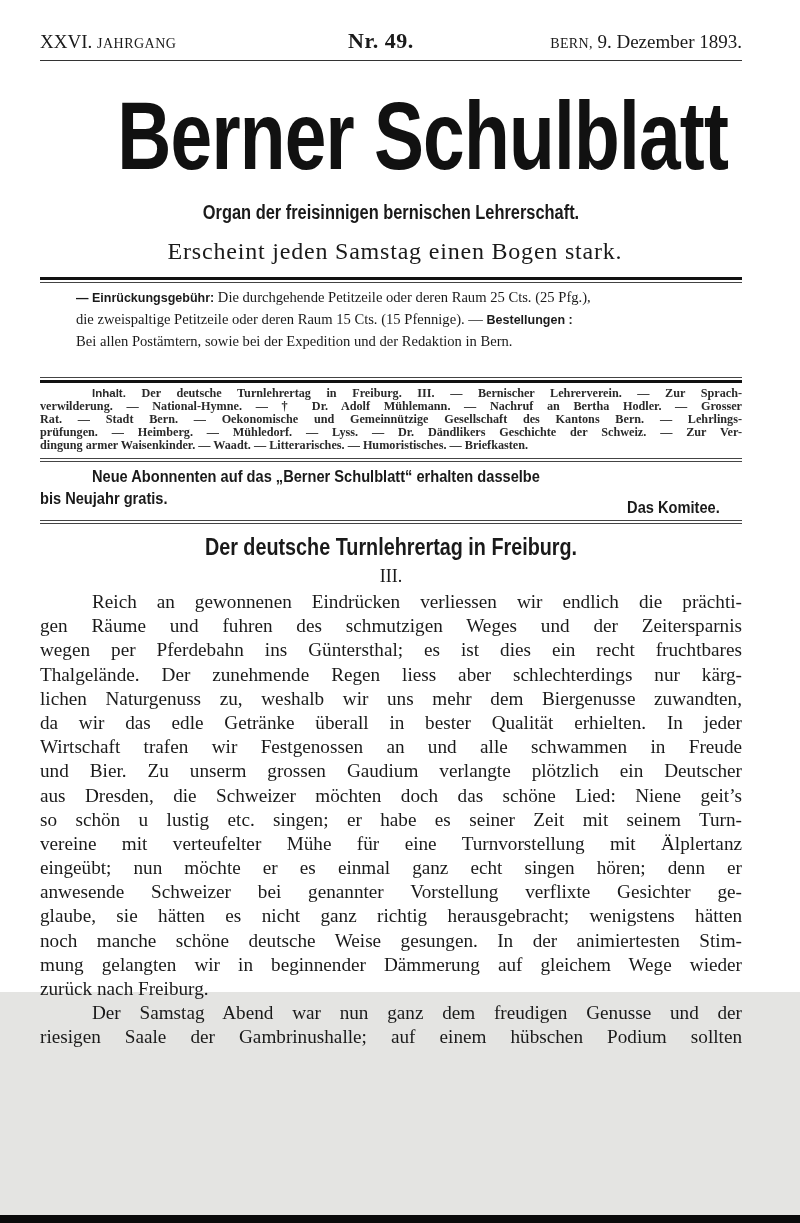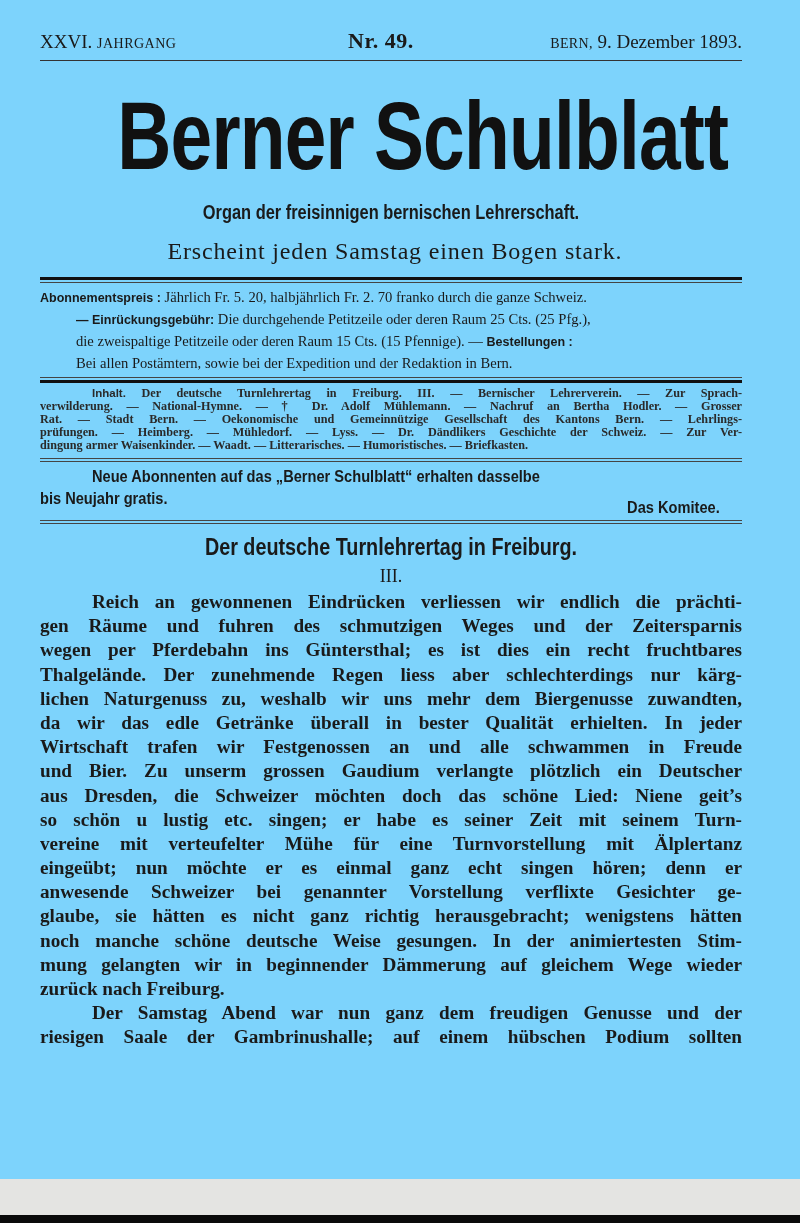--- a/index.html
+++ b/index.html
@@ -3,21 +3,21 @@
   <meta charset="utf-8">
   <style>
     html, body { margin: 0; padding: 0; }
     body {
       width: 800px; height: 1223px; overflow: hidden;
       background: #e4e4e2;
       color: #1a1a1a;
       font-family: "Liberation Serif", "DejaVu Serif", serif;
       position: relative;
     }
-    .page { position: absolute; left: 0; top: 0; width: 800px; height: 1179px; background: #7dd3fc; }
+    .page { position: absolute; left: 0; top: 0; width: 800px; height: 992px; background: #ffffff; }
     .bottom-bar { position: absolute; left: 0; top: 1215px; width: 800px; height: 8px; background: #0a0a0a; }
 
     .masthead-line {
       position: absolute; left: 40px; top: 30px; width: 702px; height: 24px;
       font-size: 19px; line-height: 24px;
     }
     .masthead-line .vol { position: absolute; left: 0; top: 0; }
     .masthead-line .vol .sc { font-size: 14px; letter-spacing: 0.5px; }
     .masthead-line .num { position: absolute; left: 308px; top: -1px; font-weight: bold; font-size: 22px; letter-spacing: 0.5px; }
     .masthead-line .date { position: absolute; right: 0; top: 0; }
@@ -73,21 +73,21 @@
       position: absolute; left: 40px; top: 534px; width: 702px; text-align: center;
       font-family: "Liberation Sans", sans-serif; font-weight: bold; font-size: 23px;
       transform: scaleX(0.86); transform-origin: center top; white-space: nowrap;
     }
     .article-part {
       position: absolute; left: 40px; top: 566px; width: 702px; text-align: center;
       font-size: 18px;
     }
     .body {
       position: absolute; left: 40px; top: 590px; width: 702px;
-      font-size: 19.2px; line-height: 24.2px; font-weight: bold;
+      font-size: 19.2px; line-height: 24.2px;
     }
     .body .line { display: block; white-space: nowrap; text-align: justify; text-align-last: justify; height: 24.2px; }
     .body .line.para { padding-left: 52px; }
     .body .line.end { text-align-last: left; }
   </style>
 </head>
 <body>
 
 <div class="page">
 
@@ -99,21 +99,20 @@
   <div class="rule-top"></div>
 
   <div class="title">Berner Schulblatt</div>
   <div class="subtitle">Organ der freisinnigen bernischen Lehrerschaft.</div>
   <div class="appears">Erscheint jeden Samstag einen Bogen stark.</div>
 
   <div class="rule-thick" style="top:277px;"></div>
   <div class="rule-thin" style="top:282px;"></div>
 
   <div class="subscription">
-    <span class="line"><span class="lbl">Abonnementspreis :</span><span> Jährlich Fr. 5. 20, halbjährlich Fr. 2. 70 franko durch die ganze Schweiz.</span></span>
     <span class="line indent"><span class="lbl">— Einrückungsgebühr:</span><span> Die durchgehende Petitzeile oder deren Raum 25 Cts. (25 Pfg.),</span></span>
     <span class="line indent"><span>die zweispaltige Petitzeile oder deren Raum 15 Cts. (15 Pfennige). — </span><span class="lbl">Bestellungen :</span></span>
     <span class="line indent"><span>Bei allen Postämtern, sowie bei der Expedition und der Redaktion in Bern.</span></span>
   </div>
 
   <div class="rule-thin" style="top:377px;"></div>
   <div class="rule-thick" style="top:380px;"></div>
 
   <div class="contents">
     <span class="line first"><span class="lbl">Inhalt.</span> <span>Der deutsche Turnlehrertag in Freiburg. III. — Bernischer Lehrerverein. — Zur Sprach-</span></span>

